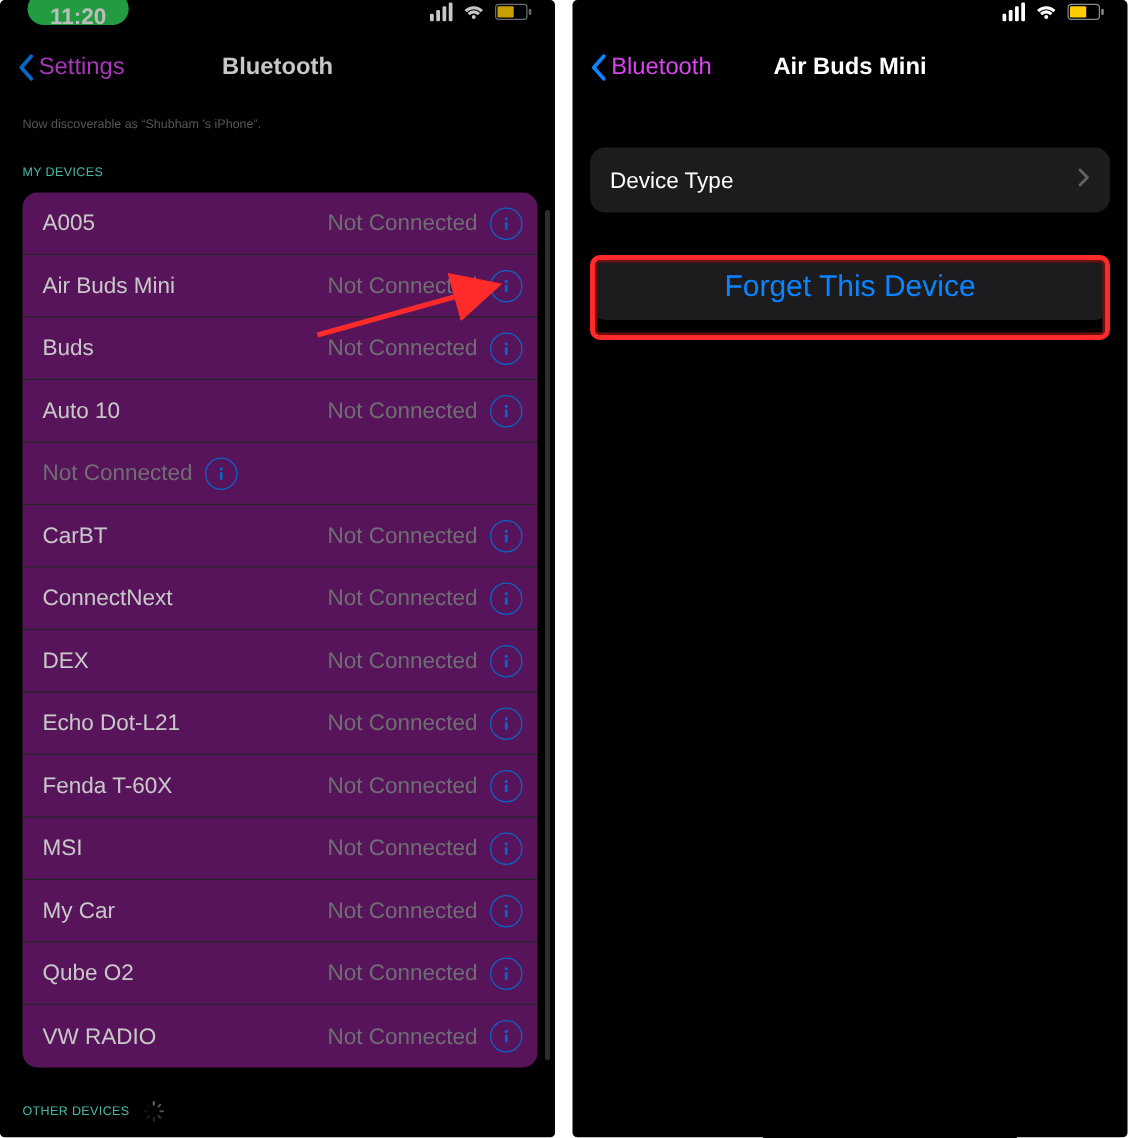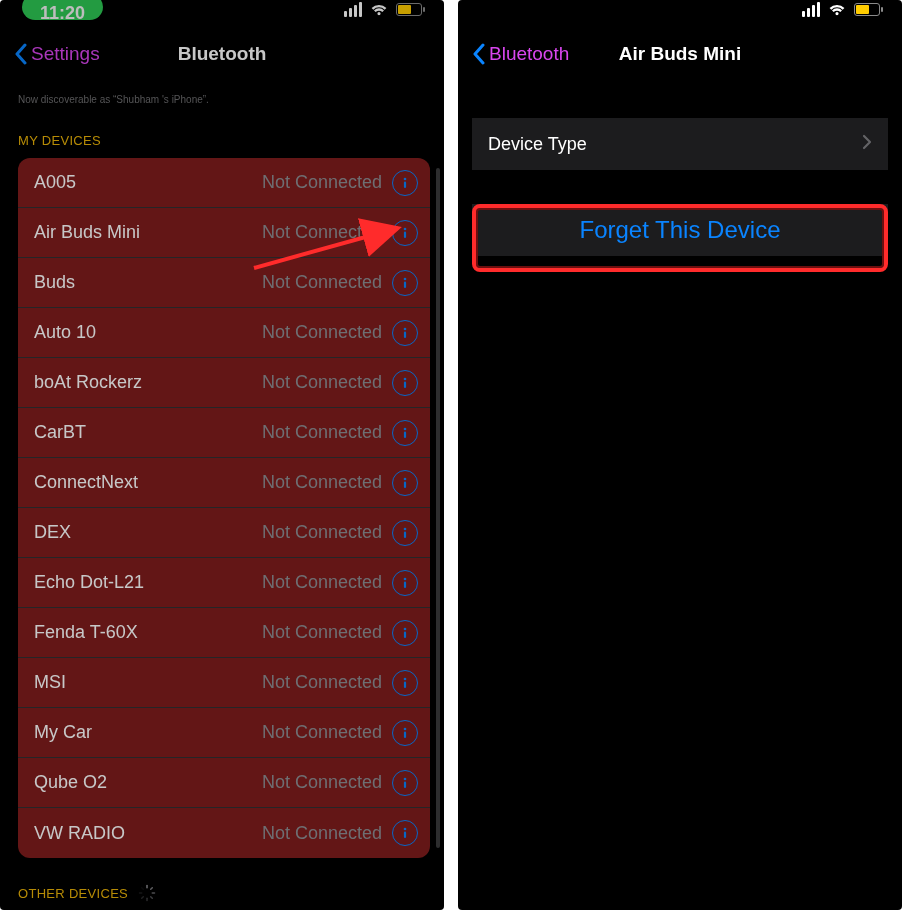--- a/index.html
+++ b/index.html
@@ -43,25 +43,25 @@
   .back-btn { display:flex; align-items:center; gap:4px; color:#d946ef; font-size:19px;}
   .nav-title {
     position:absolute; left:0; right:0; text-align:center;
     color:#fff; font-size:19px; font-weight:600; pointer-events:none;
   }
   
   .discoverable {
     color:#6d6d6f; font-size:10px; padding:16px 18px 6px 18px;
   }
   .section-label {
-    color:#eab308; font-size:13px; letter-spacing:.3px;
+    color:#5eead4; font-size:10px; letter-spacing:.3px;
     padding:22px 18px 10px 18px;
   }
   .device-list {
-    margin:0 14px 0 18px; background:#7f1d1d; border-radius:12px; overflow:hidden;
+    margin:0 14px 0 18px; background:#701a75; border-radius:12px; overflow:hidden;
     position:relative;
   }
   .device-row {
     display:flex; align-items:center; height:50px; padding:0 12px 0 16px;
     border-bottom:1px solid #303033;
     cursor:pointer;
   }
   .device-row:last-child{border-bottom:none;}
   .dev-name{ color:#fff; font-size:18px; flex:1;}
   .dev-status{ color:#8e8e93; font-size:18px; margin-right:10px;}
@@ -70,21 +70,21 @@
   .section-label.other { display:flex; align-items:center; gap:10px; padding-top:26px;}
   .spinner { width:18px; height:18px; }
   
   .dim-overlay{ position:absolute; inset:0; background:rgba(0,0,0,0.22); pointer-events:none;}
   
   .arrow-annot{
     position:absolute; pointer-events:none;
   }
   
   .group-list {
-    margin:40px 14px 0 14px; background:#1c1c1e; border-radius:0; overflow:hidden;
+    margin:40px 14px 0 14px; background:#1c1c1e; border-radius:12px; overflow:hidden;
   }
   .cell {
     display:flex; align-items:center; height:52px; padding:0 16px; cursor:pointer;
     border-bottom:1px solid #303033;
   }
   .cell:last-child{border-bottom:none;}
   .cell-label{ color:#fff; font-size:18px; flex:1;}
   .chev-right{ color:#636366;}
   .danger-list { margin:34px 14px 0 14px; }
   .danger-link{ color:#0a84ff; font-size:24px; flex:1;text-align:center;}
@@ -171,21 +171,20 @@
     <span class="dev-name">Auto 10</span>
     <span class="dev-status">Not Connected</span>
     <span class="info-ic">
       <svg width="14" height="14" viewBox="0 0 14 14">
             <circle cx="7" cy="3" r="1.3" fill="#0a84ff"></circle>
             <rect x="5.9" y="5.6" width="2.2" height="6.4" rx="1.1" fill="#0a84ff"></rect>
           </svg>
     </span>
       </div>
       <div class="device-row">
-    <span class="dev-name">boAt Rockerz</span>
     <span class="dev-status">Not Connected</span>
     <span class="info-ic">
       <svg width="14" height="14" viewBox="0 0 14 14">
             <circle cx="7" cy="3" r="1.3" fill="#0a84ff"></circle>
             <rect x="5.9" y="5.6" width="2.2" height="6.4" rx="1.1" fill="#0a84ff"></rect>
           </svg>
     </span>
       </div>
       <div class="device-row">
     <span class="dev-name">CarBT</span>

